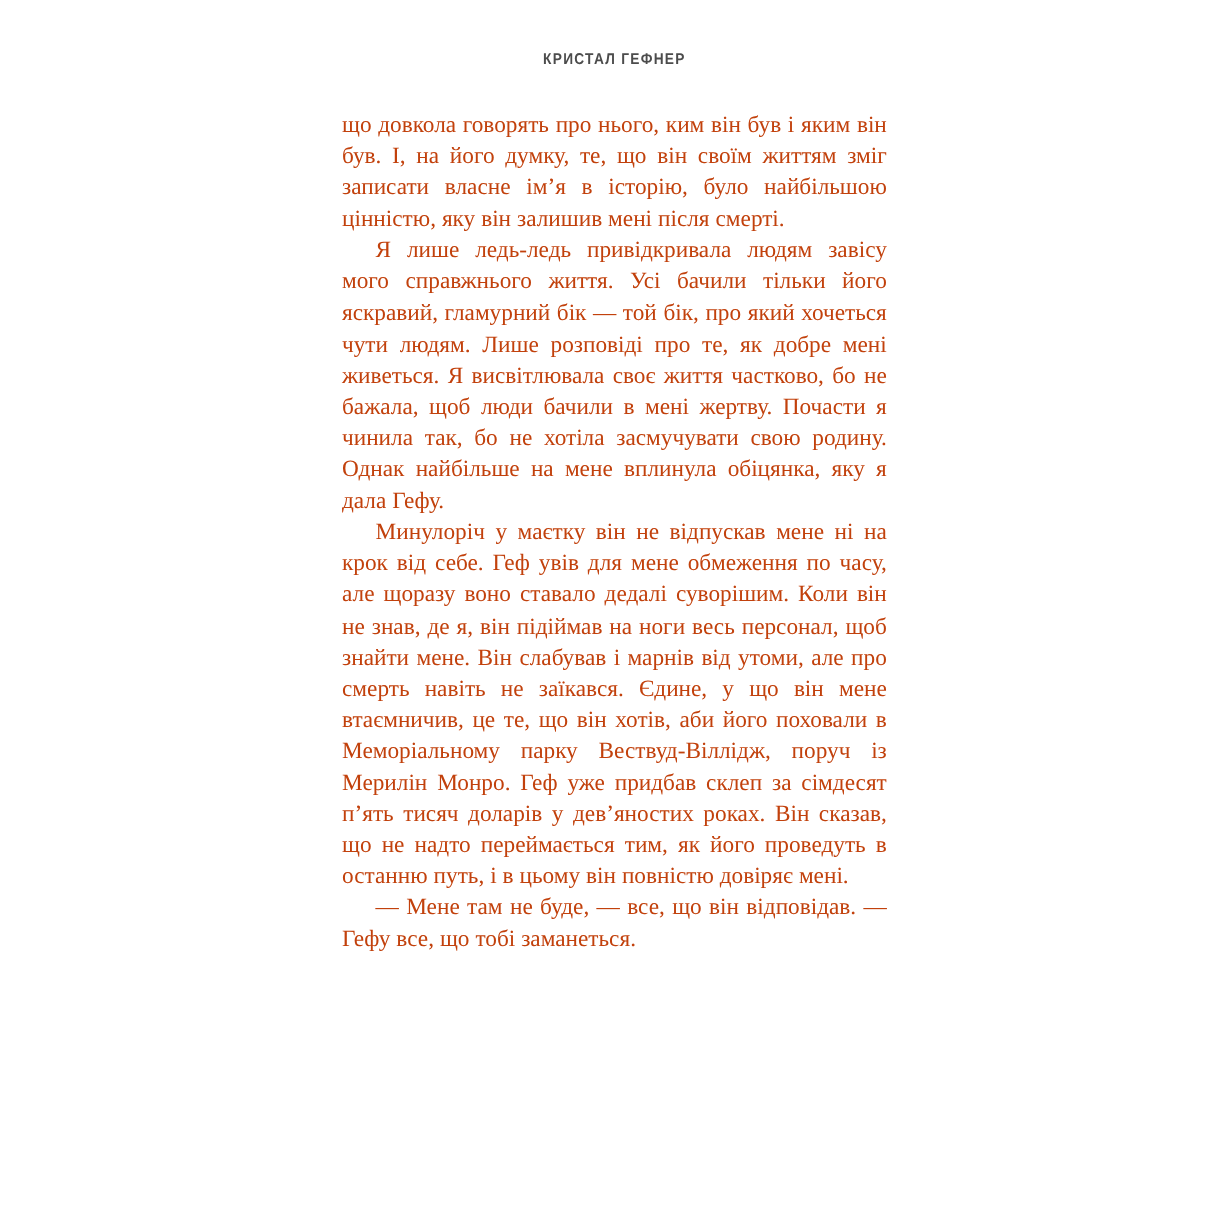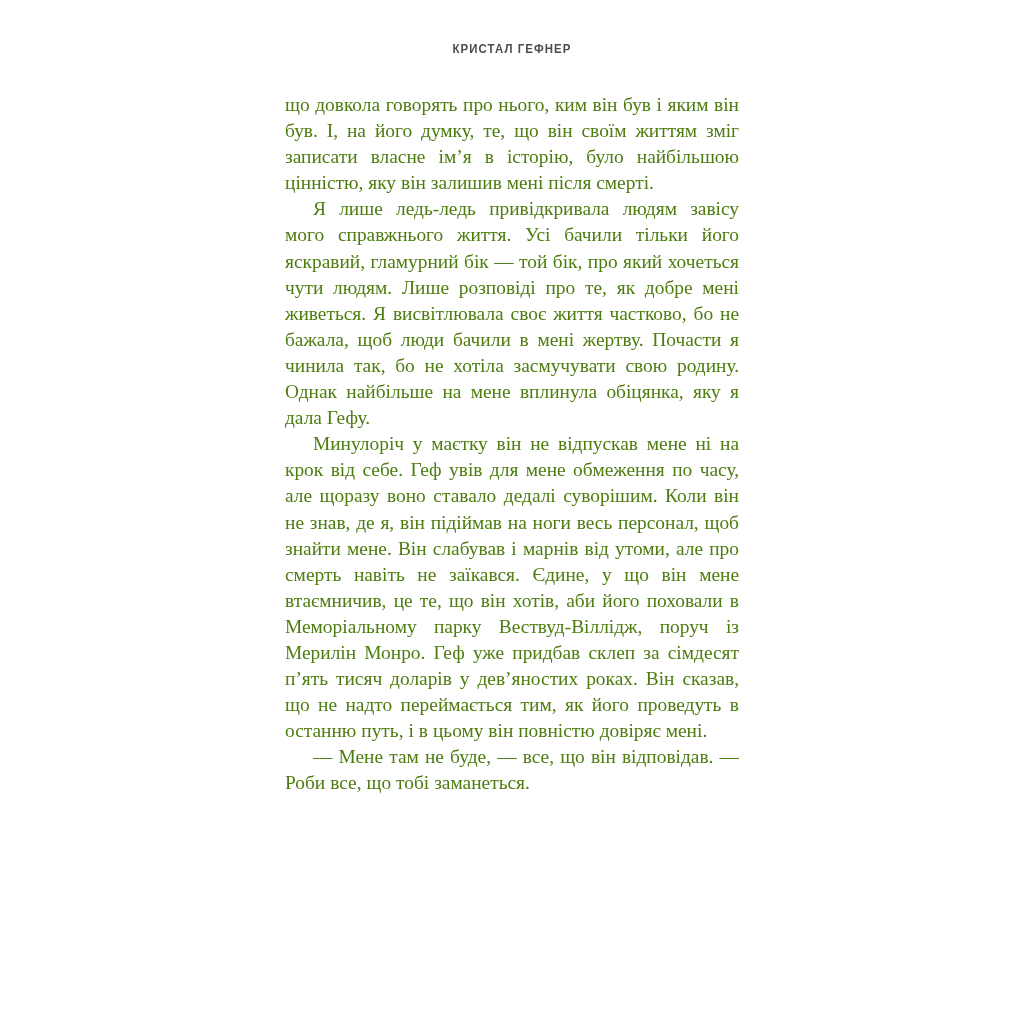--- a/index.html
+++ b/index.html
@@ -44,21 +44,21 @@
     top: 92px;
     width: 454px;
   }
 
   .para {
     margin: 0;
     text-align: justify;
     text-justify: inter-word;
     font-size: 19.4px;
     line-height: 26.1px;
-    color: #4d7c0f;
+    color: #c2410c;
     text-indent: 28px;
     hyphens: manual;
     word-spacing: 0.1px;
   }
 
   .para.first {
     text-indent: 0;
   }
 
   .para em {
@@ -88,20 +88,20 @@
   <div class="running-header">КРИСТАЛ ГЕФНЕР</div>
 
   <div class="text-column">
 
     <p class="para first">що довкола говорять про нього, ким він був і яким він був. І, на його думку, те, що він своїм життям зміг записати власне ім’я в історію, було найбільшою цінністю, яку він залишив мені після смерті.</p>
 
     <p class="para">Я лише ледь-ледь привідкривала людям завісу мого справжнього життя. Усі бачили тільки його яскравий, гламурний бік — той бік, про який хочеться чути людям. Лише розповіді про те, як добре мені живеться. Я висвітлювала своє життя частково, бо не бажала, щоб люди бачили в мені жертву. Почасти я чинила так, бо не хотіла засмучувати свою родину. Однак найбільше на мене вплинула обіцянка, яку я дала Гефу.</p>
 
     <p class="para">Минулоріч у маєтку він не відпускав мене ні на крок від себе. Геф увів для мене обмеження по часу, але щоразу воно ставало дедалі суворішим. Коли він не знав, де я, він підіймав на ноги весь персонал, щоб знайти мене. Він слабував і марнів від утоми, але про смерть навіть не заїкався. Єдине, у що він мене втаємничив, це те, що він хотів, аби його поховали в Меморіальному парку Вествуд-Віллідж, поруч із Мерилін Монро. Геф уже придбав склеп за сімдесят п’ять тисяч доларів у дев’яностих роках. Він сказав, що не надто переймається тим, як його проведуть в останню путь, і в цьому він повністю довіряє мені.</p>
 
-    <p class="para">— Мене там не буде, — все, що він відповідав. — Роби все, що тобі заманеться.</p>
+    <p class="para">— Мене там не буде, — все, що він відповідав. — Гефу все, що тобі заманеться.</p>
 
 
   </div>
 
   <div class="folio">12</div>
 
 </div>
 
 </body></html>

